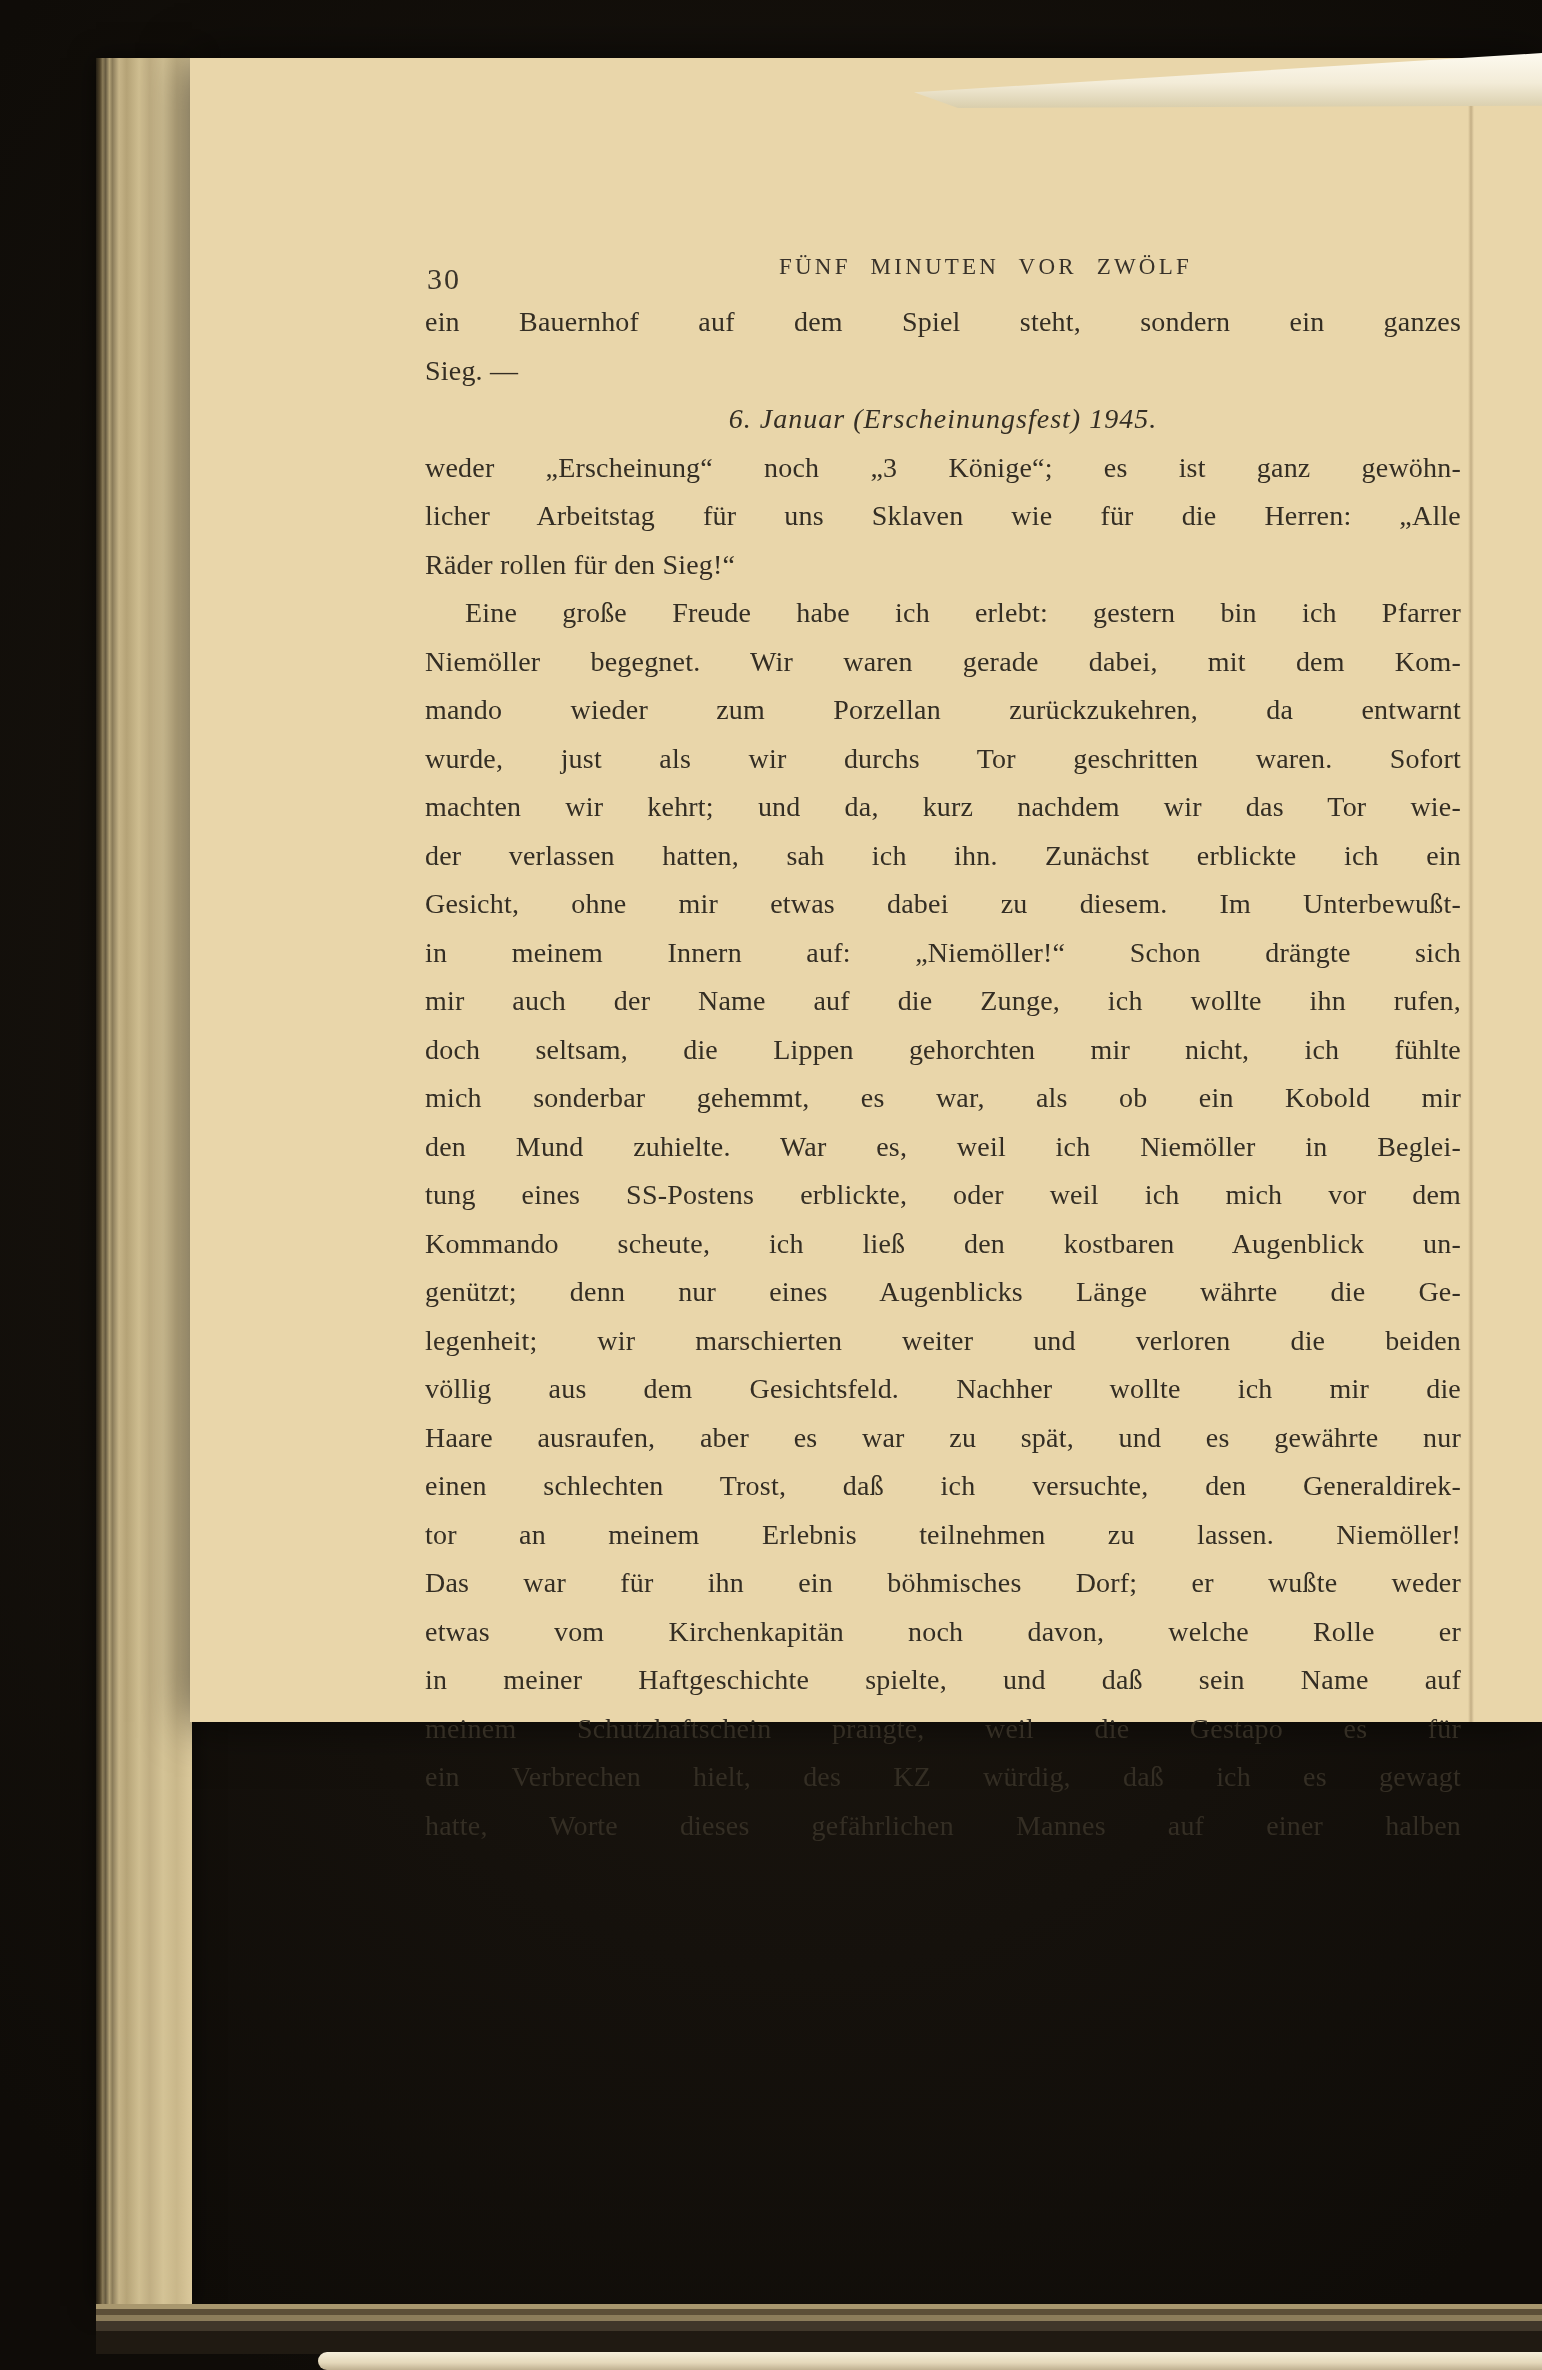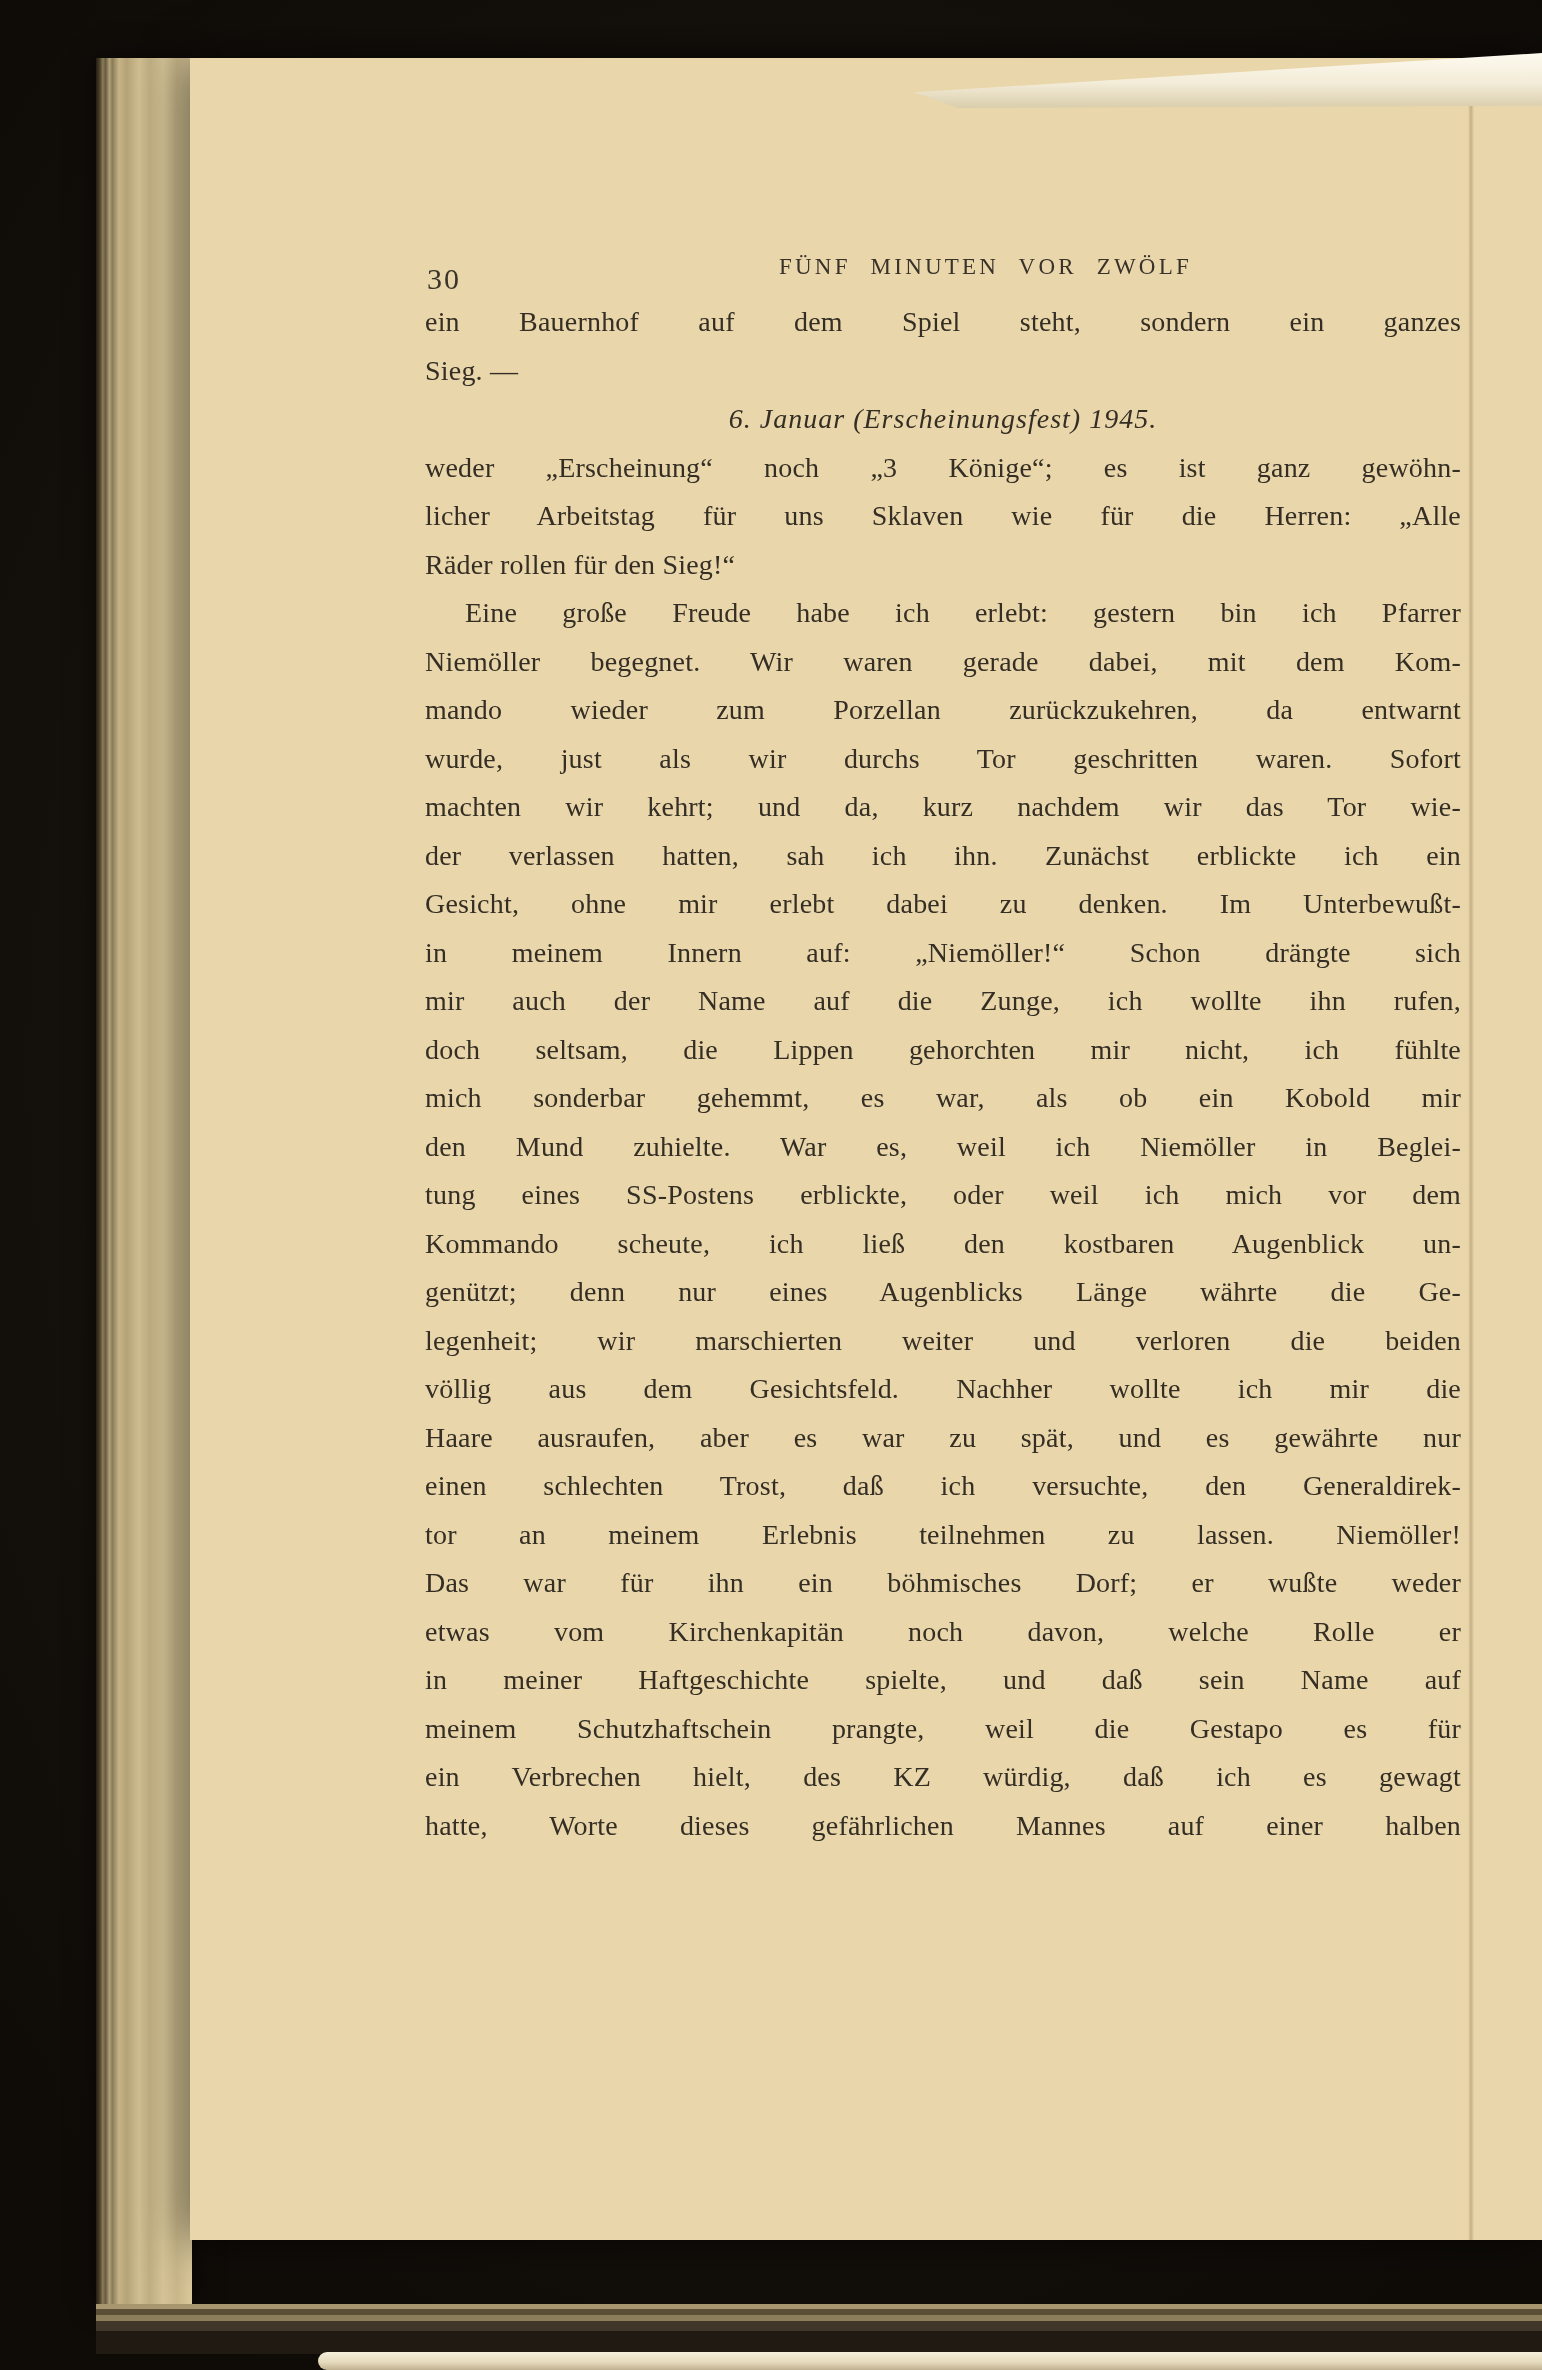--- a/index.html
+++ b/index.html
@@ -35,21 +35,21 @@
       #201a12 27px,#201a12 50px);
   }
   
   .bottom-sliver{
     position:absolute;left:318px;top:2352px;width:1224px;height:18px;
     border-radius:9px 0 0 9px;
     background:linear-gradient(180deg,#f6efdb 0%,#e4d8ba 60%,#bfb091 100%);
   }
   
   .page{
-    position:absolute;left:190px;top:58px;width:1352px;height:2182px;
+    position:absolute;left:190px;top:58px;width:1352px;height:1664px;
     background:
       radial-gradient(ellipse 260px 180px at 9% 11%, rgba(186,152,100,0.20), transparent 70%),
       radial-gradient(ellipse 180px 140px at 6% 28%, rgba(186,152,100,0.22), transparent 70%),
       radial-gradient(ellipse 220px 520px at 3% 60%, rgba(150,120,75,0.20), transparent 75%),
       radial-gradient(ellipse 90px 60px at 42% 57%, rgba(196,164,110,0.25), transparent 70%),
       radial-gradient(ellipse 900px 1250px at 46% 38%, rgba(255,streak 246,216,0.0), transparent 70%),
       radial-gradient(ellipse 900px 1250px at 46% 38%, rgba(255,246,216,0.28), transparent 72%),
       linear-gradient(180deg, rgba(130,100,60,0.28) 0%, rgba(130,100,60,0) 2.2%),
       linear-gradient(90deg, #c9b588 0%, #ddc99c 2.5%, #e7d4a8 8%, #ecd9ae 50%,
                       #e8d5a9 84%, #e0cca0 93%, #cdb588 100%);
@@ -108,21 +108,21 @@
         <div class="line date">6. Januar (Erscheinungsfest) 1945.</div>
         <div class="line j">weder „Erscheinung“ noch „3 Könige“; es ist ganz gewöhn-</div>
         <div class="line j">licher Arbeitstag für uns Sklaven wie für die Herren: „Alle</div>
         <div class="line l">Räder rollen für den Sieg!“</div>
         <div class="line jd">Eine große Freude habe ich erlebt: gestern bin ich Pfarrer</div>
         <div class="line j">Niemöller begegnet. Wir waren gerade dabei, mit dem Kom-</div>
         <div class="line j">mando wieder zum Porzellan zurückzukehren, da entwarnt</div>
         <div class="line j">wurde, just als wir durchs Tor geschritten waren. Sofort</div>
         <div class="line j">machten wir kehrt; und da, kurz nachdem wir das Tor wie-</div>
         <div class="line j">der verlassen hatten, sah ich ihn. Zunächst erblickte ich ein</div>
-        <div class="line j">Gesicht, ohne mir erlebt dabei zu denken. Im Unterbewußt-</div>
+        <div class="line j">Gesicht, ohne mir etwas dabei zu diesem. Im Unterbewußt-</div>
         <div class="line j">in meinem Innern auf: „Niemöller!“ Schon drängte sich</div>
         <div class="line j">mir auch der Name auf die Zunge, ich wollte ihn rufen,</div>
         <div class="line j">doch seltsam, die Lippen gehorchten mir nicht, ich fühlte</div>
         <div class="line j">mich sonderbar gehemmt, es war, als ob ein Kobold mir</div>
         <div class="line j">den Mund zuhielte. War es, weil ich Niemöller in Beglei-</div>
         <div class="line j">tung eines SS-Postens erblickte, oder weil ich mich vor dem</div>
         <div class="line j">Kommando scheute, ich ließ den kostbaren Augenblick un-</div>
         <div class="line j">genützt; denn nur eines Augenblicks Länge währte die Ge-</div>
         <div class="line j">legenheit; wir marschierten weiter und verloren die beiden</div>
         <div class="line j">völlig aus dem Gesichtsfeld. Nachher wollte ich mir die</div>

